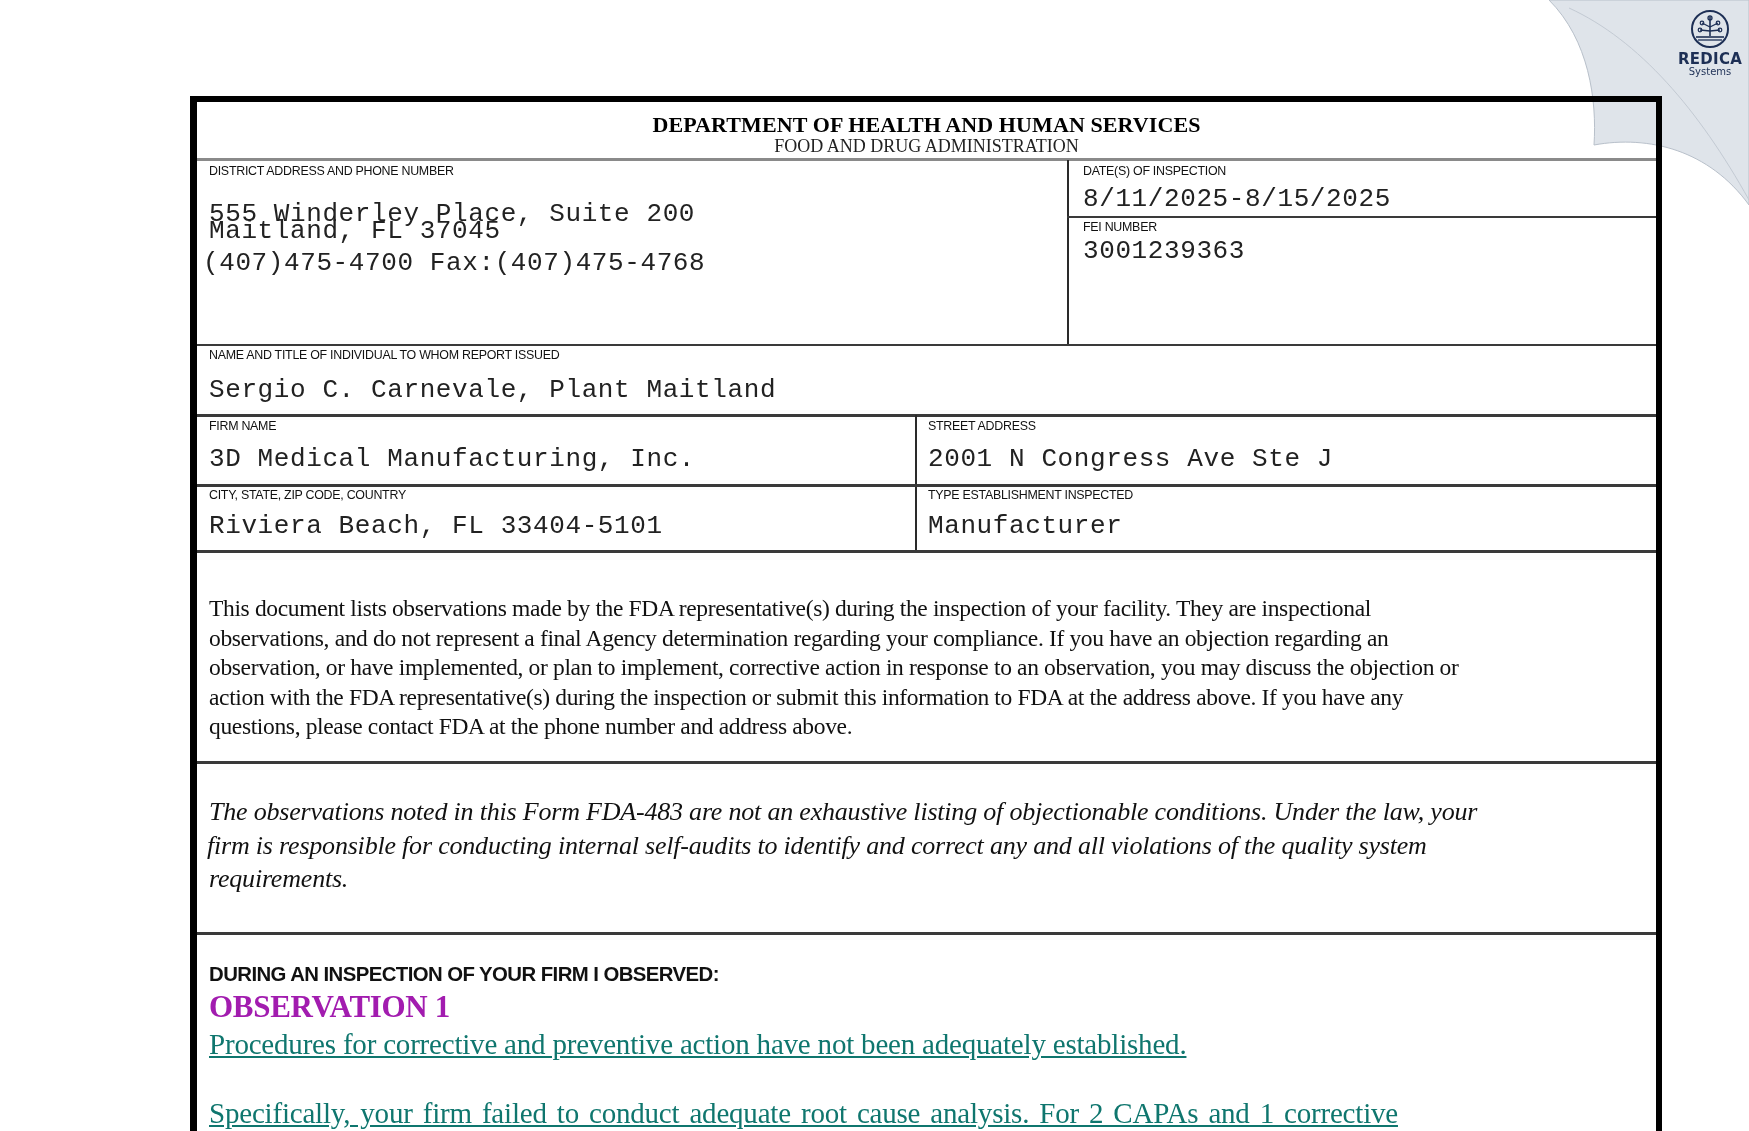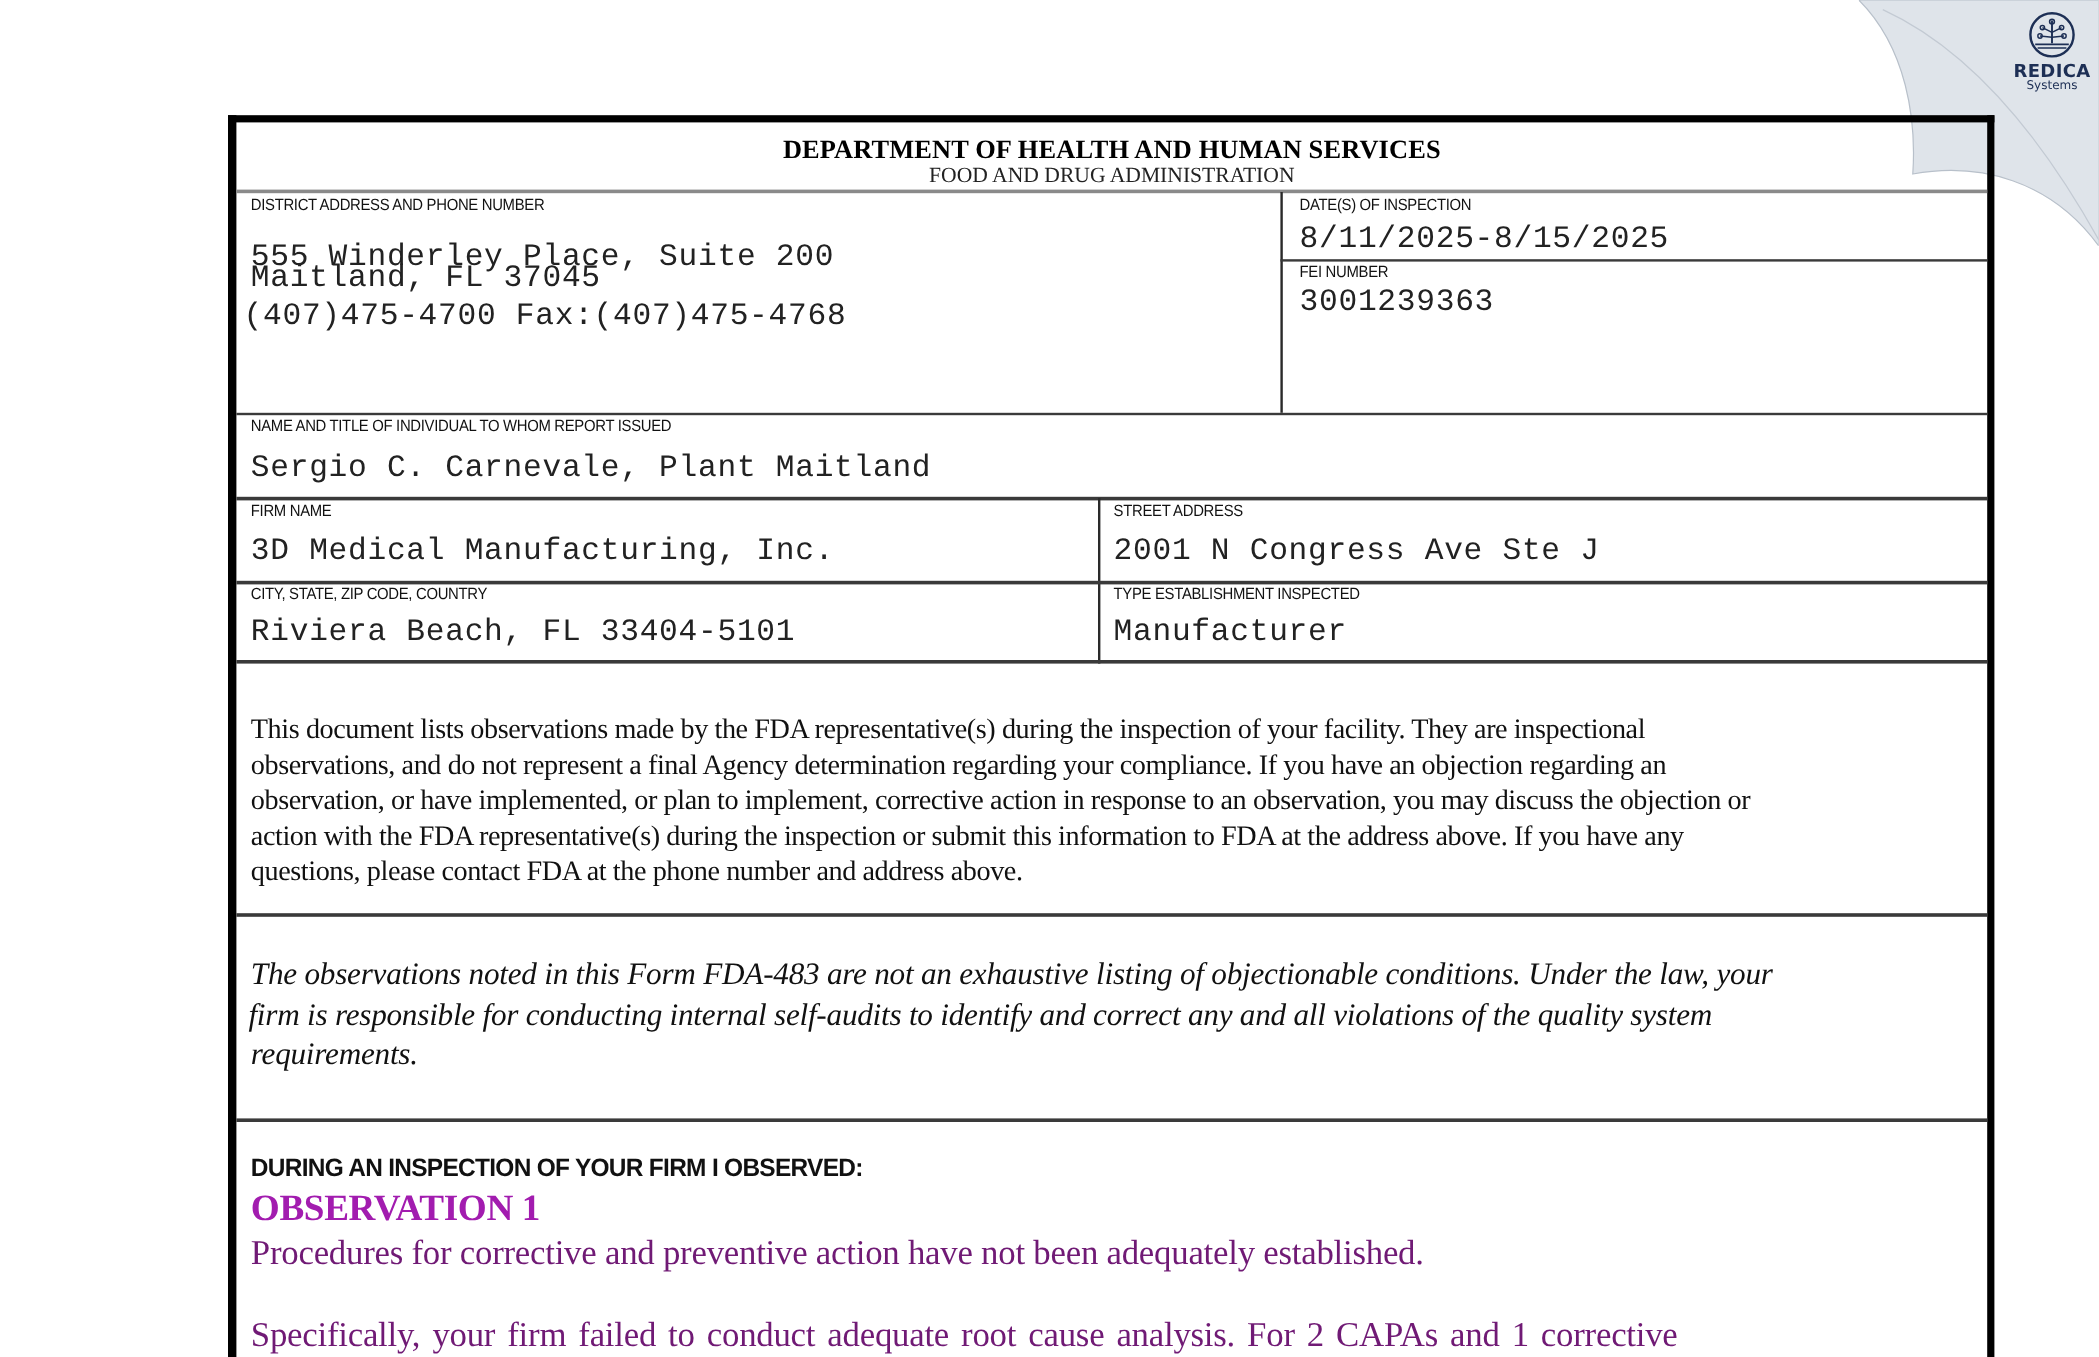--- a/index.html
+++ b/index.html
@@ -14,21 +14,21 @@
   .hline.grey { background:#8a8a8a; height:3px; }
   .vline { position:absolute; width:2px; background:#2a2a2a; }
   .lbl { position:absolute; font-family:"Liberation Sans", sans-serif; font-size:13.5px; color:#111; letter-spacing:-0.3px; transform:scaleX(0.92); transform-origin:left top; white-space:nowrap; }
   .mono { position:absolute; font-family:"Liberation Mono", monospace; font-size:26px; color:#222; white-space:nowrap; letter-spacing:0.6px; }
   .hdr1 { position:absolute; left:0; width:100%; top:10px; text-align:center; font-family:"Liberation Serif", serif; font-weight:bold; font-size:22px; letter-spacing:0.1px; }
   .hdr2 { position:absolute; left:0; width:100%; top:34px; text-align:center; font-family:"Liberation Serif", serif; font-size:18px; color:#222; }
   .para { position:absolute; left:12px; width:1445px; font-family:"Liberation Serif", serif; font-size:23.5px; line-height:29.5px; color:#111; letter-spacing:-0.35px; }
   .ital { font-style:italic; font-size:26px; line-height:33.5px; letter-spacing:-0.2px; }
   .during { position:absolute; left:12px; font-family:"Liberation Sans", sans-serif; font-weight:bold; font-size:21px; color:#111; letter-spacing:-0.6px; transform:scaleX(0.97); transform-origin:left top; white-space:nowrap; }
   .obs { position:absolute; left:12px; font-family:"Liberation Serif", serif; font-weight:bold; font-size:31px; color:#a21caf; white-space:nowrap; letter-spacing:-0.3px; }
-  .body-text { position:absolute; left:12px; font-family:"Liberation Serif", serif; font-size:29px; color:#701a75; white-space:nowrap; letter-spacing:-0.2px; }
+  .body-text { position:absolute; left:12px; font-family:"Liberation Serif", serif; font-size:29px; color:#0f766e; white-space:nowrap; letter-spacing:-0.2px;text-decoration:underline; }
   
   .corner { position:absolute; right:0; top:0; width:200px; height:205px; }
   .logo-text { position:absolute; font-family:"DejaVu Sans", sans-serif; color:#1d2f55; text-align:center; white-space:nowrap; }
 </style>
 </head>
 <body>
 
 <svg class="corner" viewBox="0 0 200 205" width="200" height="205">
   <path d="M 0 0 C 40 40, 48 100, 45 145 C 100 135, 160 150, 200 205 L 200 0 Z" fill="#dfe4ea" stroke="#b8c0ca" stroke-width="1"></path>
   <path d="M 20 8 C 90 40, 150 110, 200 200" fill="none" stroke="#c3cad3" stroke-width="1"></path>

